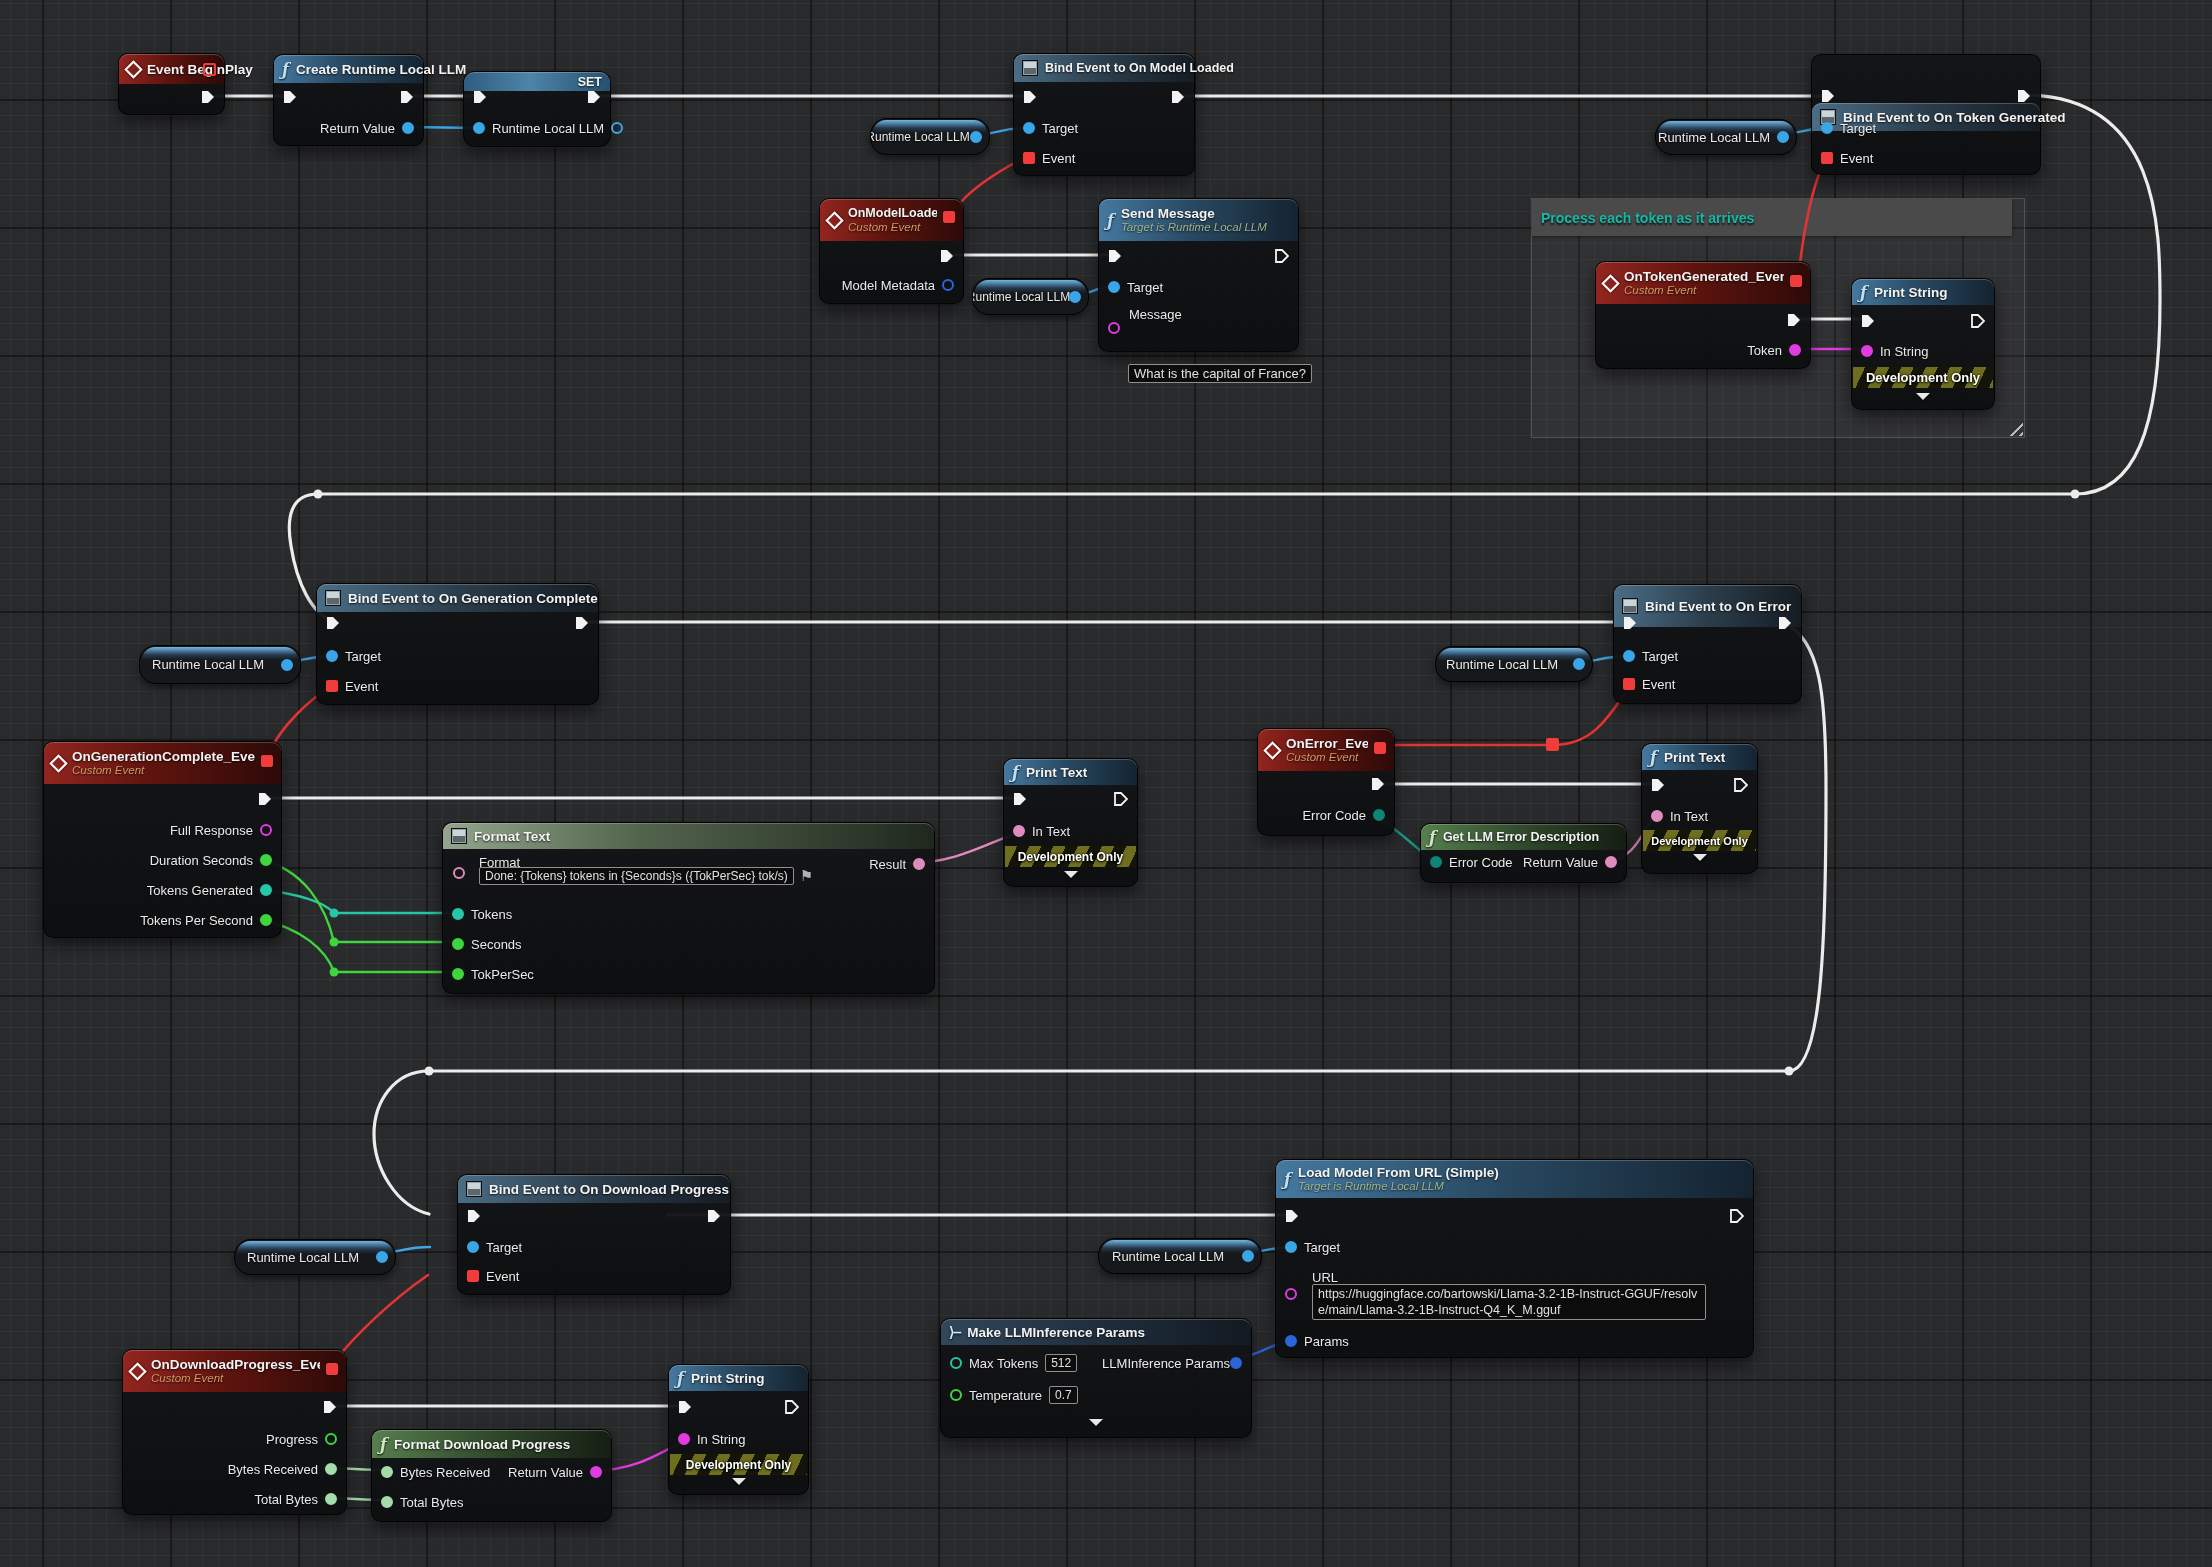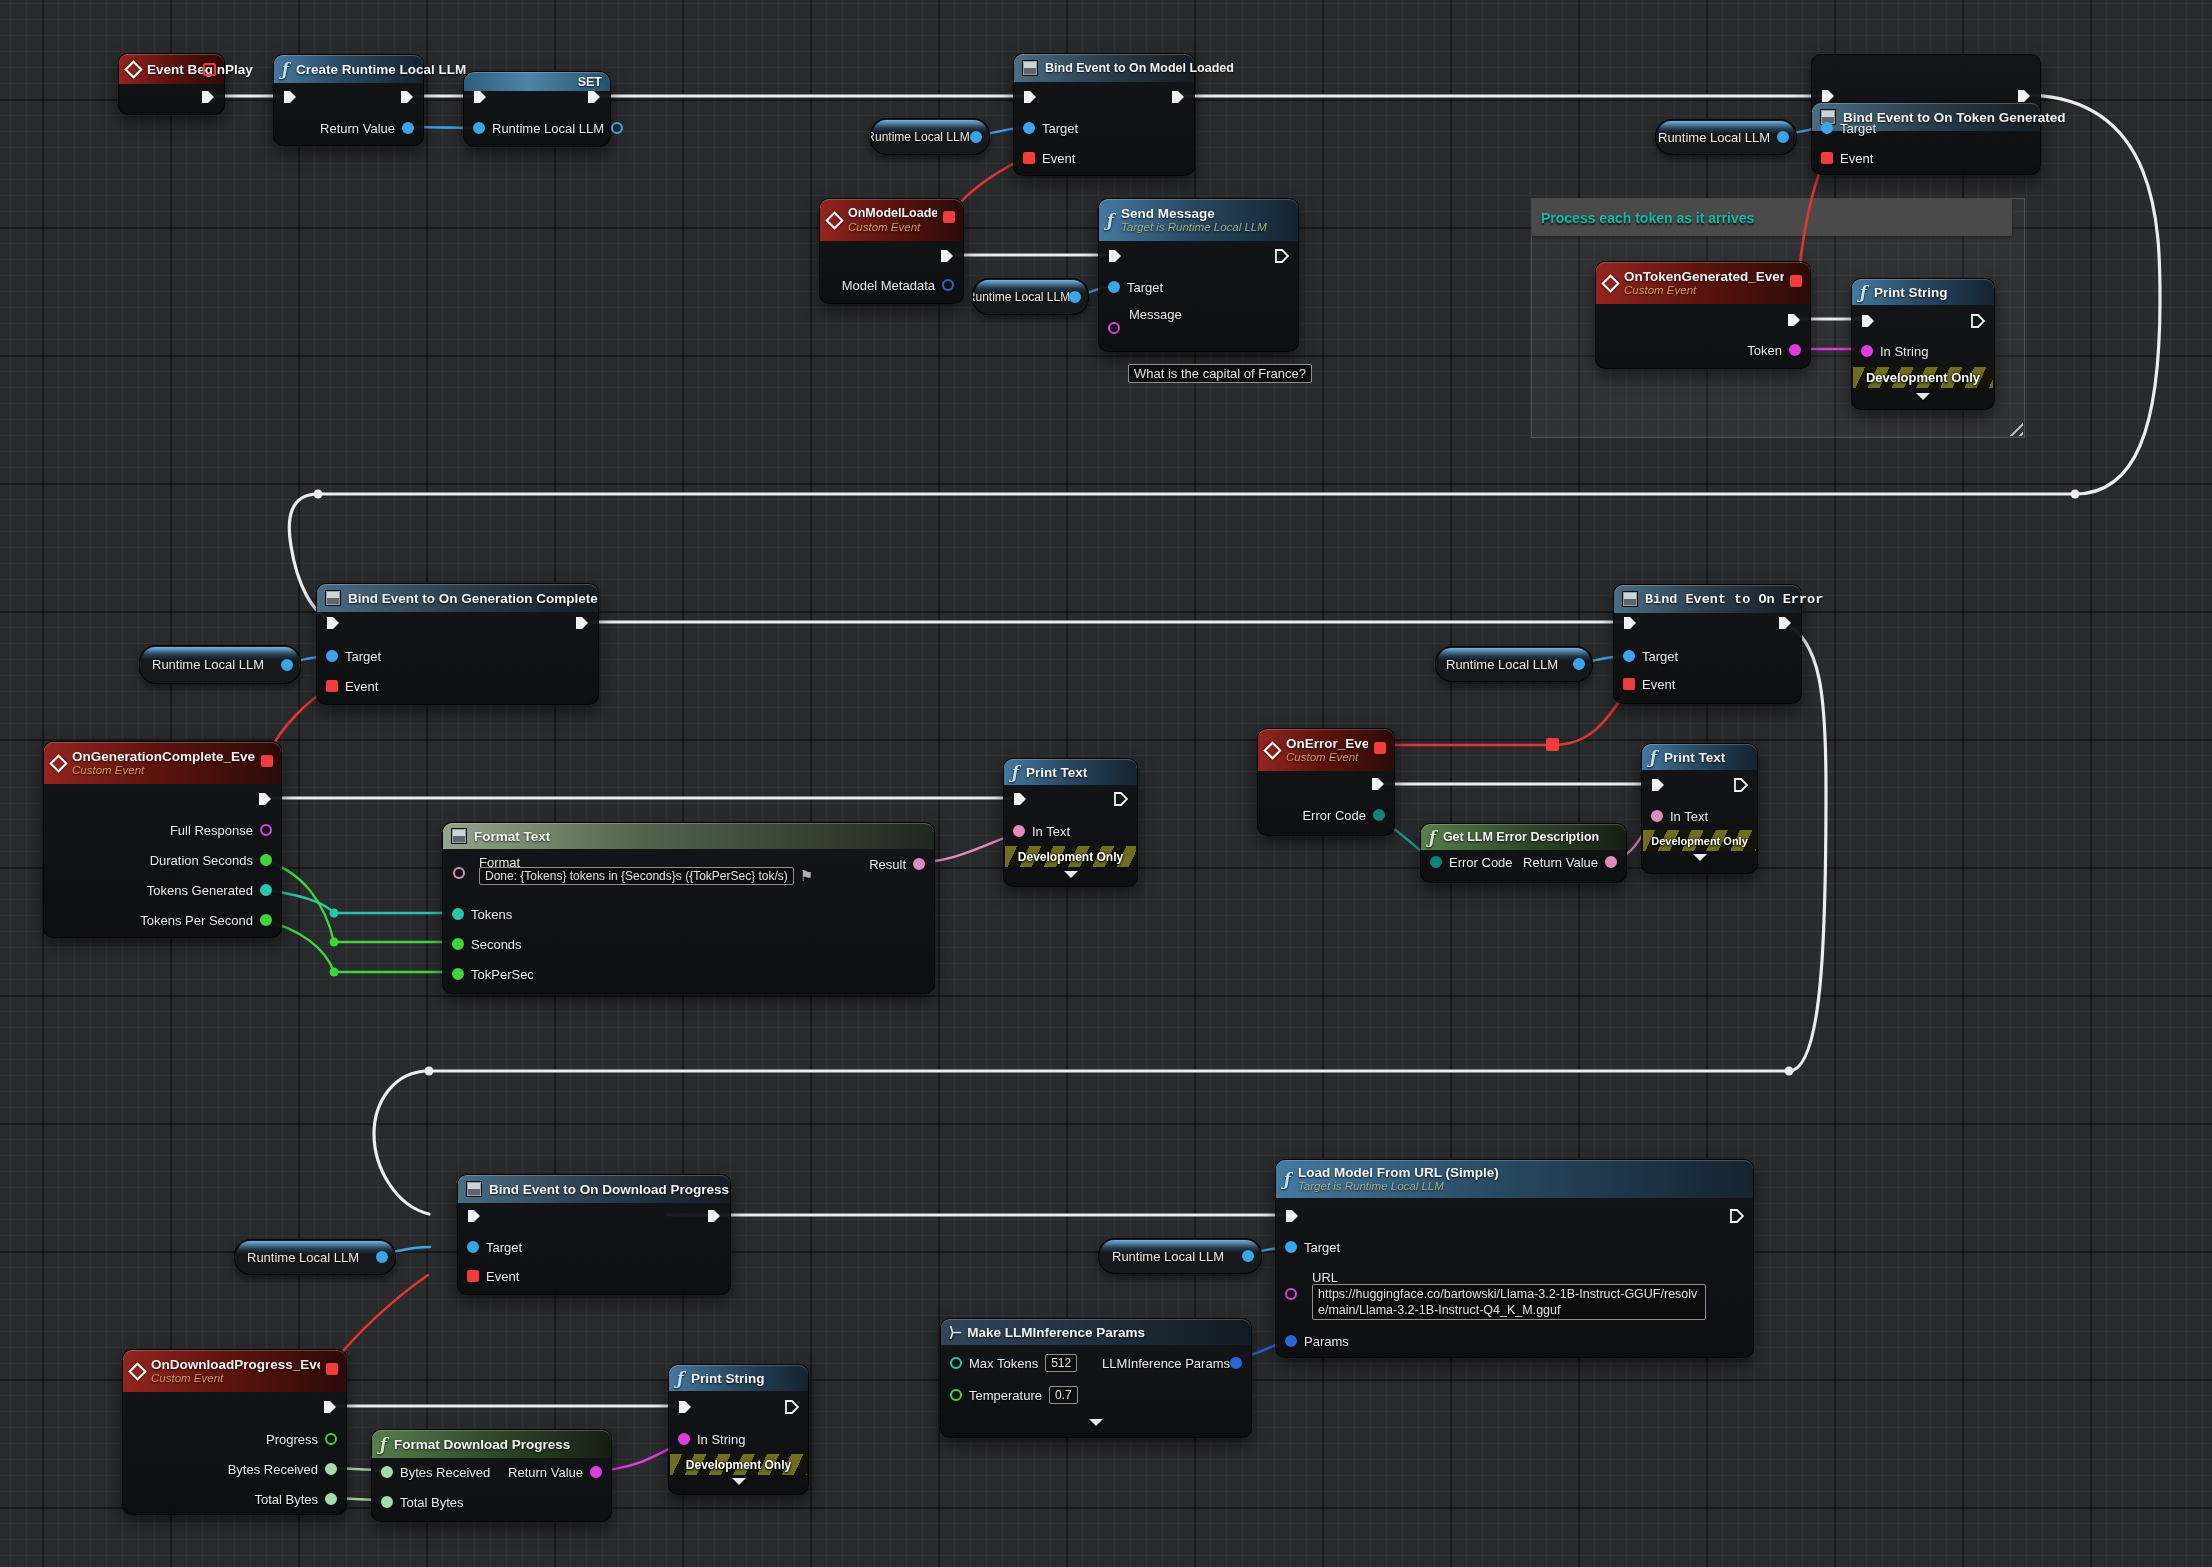--- a/index.html
+++ b/index.html
@@ -451,21 +451,21 @@
     </div>
     <div class="row l" style="top:60px;">
       <span class="pc c-text f-text"></span>
       <span class="plabel">In Text</span>
     </div>
     <div class="banner" style="top:87px;font-size:12px;">Development Only</div>
     <div class="chev" style="top:112px;"></div>
   </div>
 
   <div class="node" style="left:1613px;top:584px;width:187px;height:118px;">
-    <div class="hdr hdr-bind" style="height:28px;font-family:Liberation Mono, monospace;">
+    <div class="hdr hdr-bind" style="height:42px;">
       <span class="bindicon"></span>
       <span class="title">Bind Event to On Error</span>
     </div>
     <div class="row span" style="top:26px;">
       <svg class="execpin" width="14" height="14" viewBox="0 0 14 14">
           <path d="M1 1 L7 1 L13 7 L7 13 L1 13 Z"></path>
         </svg>
       <svg class="execpin" width="14" height="14" viewBox="0 0 14 14">
           <path d="M1 1 L7 1 L13 7 L7 13 L1 13 Z"></path>
         </svg>

